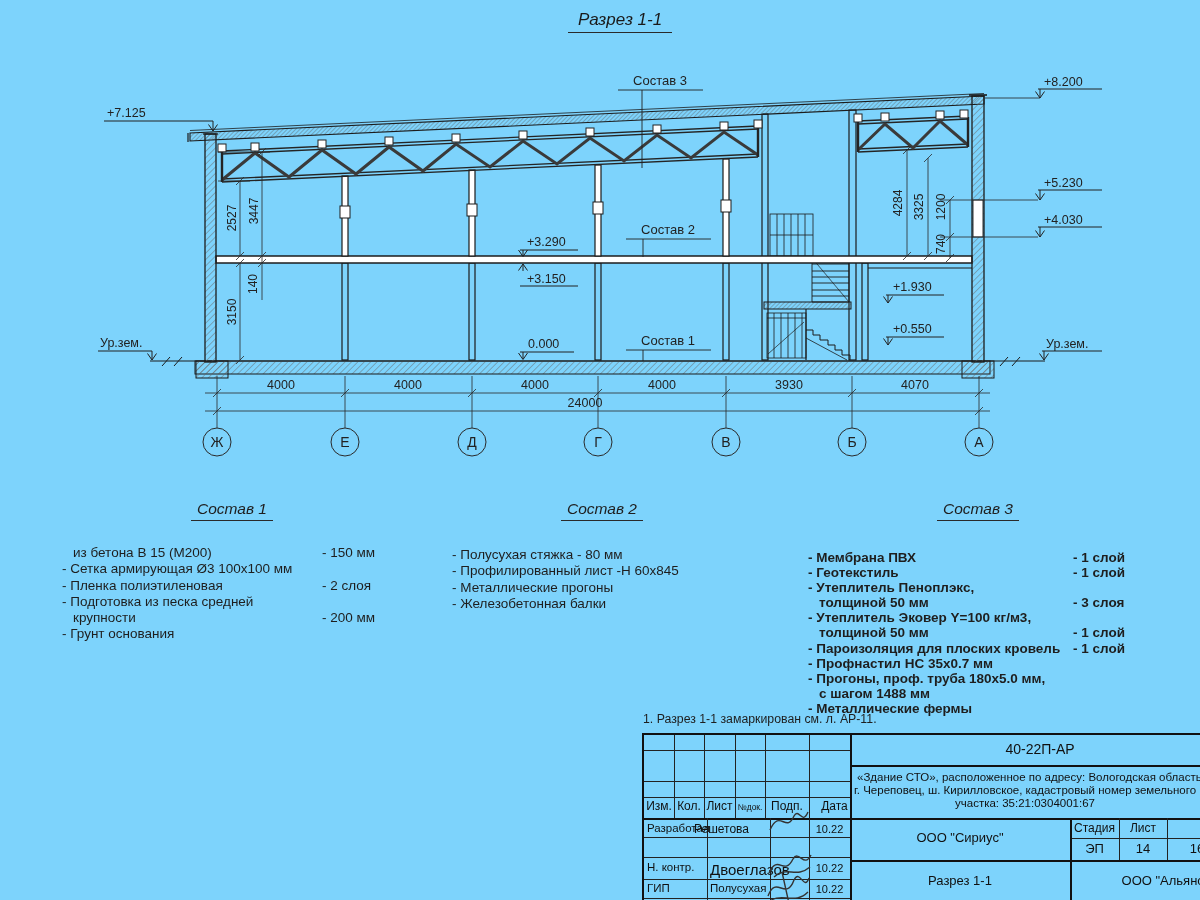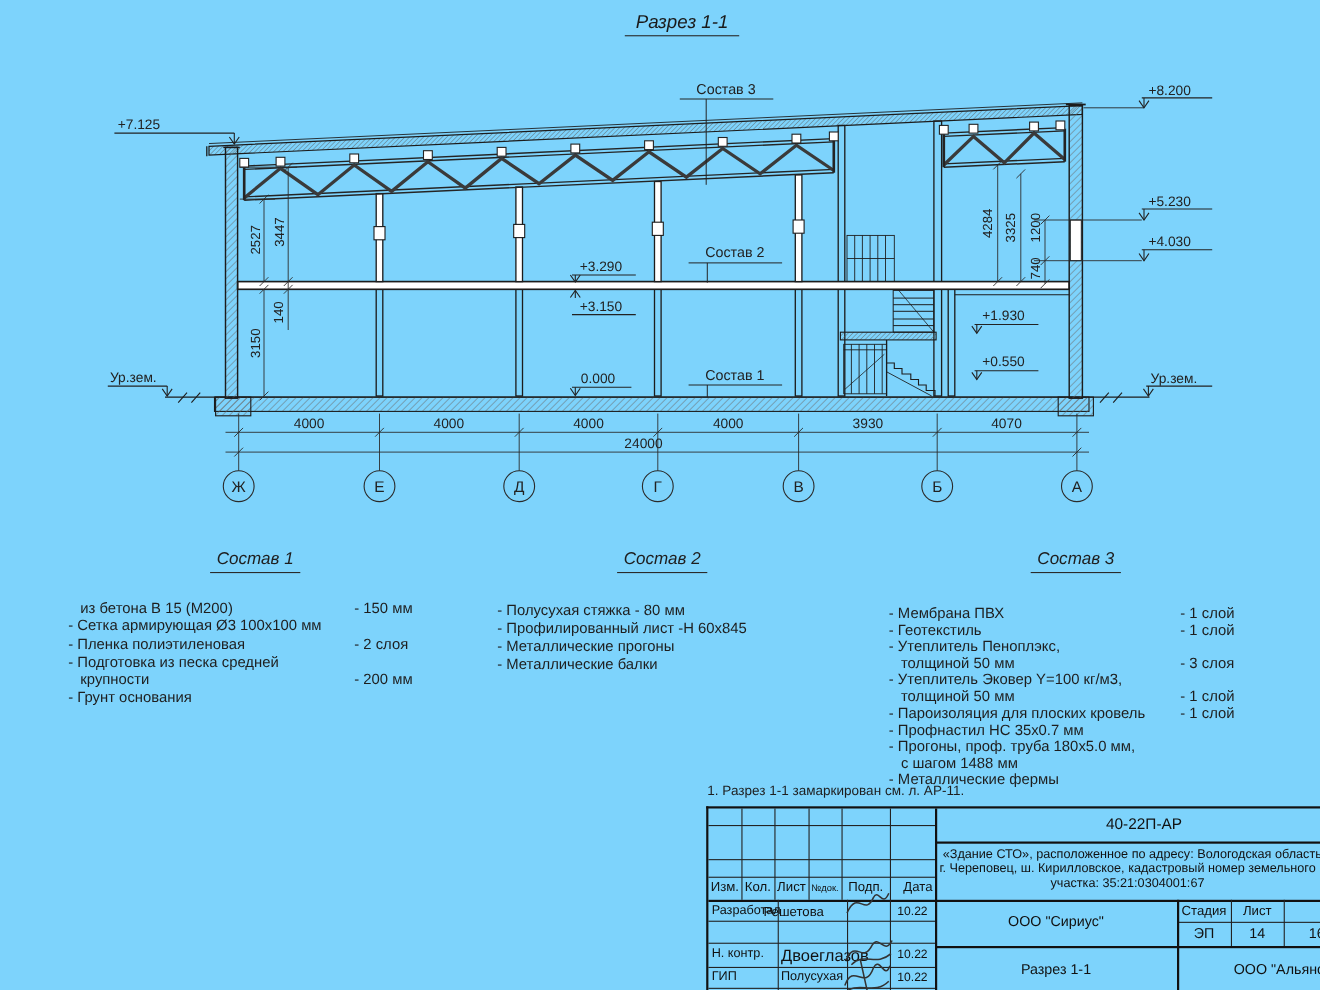--- a/index.html
+++ b/index.html
@@ -7,21 +7,21 @@
         font-family:"Liberation Sans",sans-serif;color:#222;}
   .abs{position:absolute;}
   .title{font-style:italic;font-size:17px;color:#1a1a1a;}
   .title span{border-bottom:1.4px solid #2a2a2a;padding:0 10px 3px;}
   svg text{font-family:"Liberation Sans",sans-serif;fill:#222;}
   
   .comp{position:absolute;font-size:13.5px;color:#1e1e1e;}
   .comp-title{text-align:center;font-style:italic;font-size:15.5px;}
   .comp-title span{border-bottom:1.3px solid #2a2a2a;padding:0 6px 3px;}
   .crow{position:relative;height:16.3px;white-space:nowrap;}
-  .comp3 .crow{height:15.1px;}
+  .comp3 .crow{height:15.1px;font-weight:bold;}
   .ind{padding-left:11px;}
   .cv{position:absolute;top:0;}
   .comp1 .cv{left:260px;}
   .comp3 .cv{left:265px;}
   .note{position:absolute;font-size:12.3px;color:#1e1e1e;white-space:nowrap;}
   
   .tb{position:absolute;left:642px;top:733px;width:620px;height:200px;
       border-left:2px solid #111;border-top:2px solid #111;}
   .hl{position:absolute;height:1px;background:#222;}
   .vl{position:absolute;width:1px;background:#222;}
@@ -354,21 +354,21 @@
     <div class="crow"><span>- Грунт основания</span><span class="cv"></span></div>
   </div>
 </div>
 
 <div class="comp comp2" style="left:452px;top:500px;width:300px">
   <div class="comp-title"><span>Состав 2</span></div>
   <div style="margin-top:29px">
     <div class="crow"><span>- Полусухая стяжка - 80 мм</span></div>
     <div class="crow"><span>- Профилированный лист -Н 60x845</span></div>
     <div class="crow"><span>-  Металлические прогоны</span></div>
-    <div class="crow"><span>- Металлические балки</span></div>
+    <div class="crow"><span>- Железобетонная балки</span></div>
   </div>
 </div>
 
 <div class="comp comp3" style="left:808px;top:500px;width:340px">
   <div class="comp-title"><span>Состав 3</span></div>
   <div style="margin-top:32px">
     <div class="crow"><span>- Мембрана ПВХ</span><span class="cv">- 1 слой</span></div>
     <div class="crow"><span>- Геотекстиль</span><span class="cv">- 1 слой</span></div>
     <div class="crow"><span>- Утеплитель Пеноплэкс,</span><span class="cv"></span></div>
     <div class="crow ind"><span>толщиной 50 мм</span><span class="cv">- 3 слоя</span></div>

